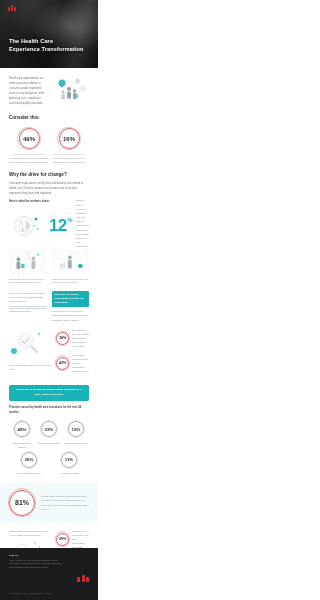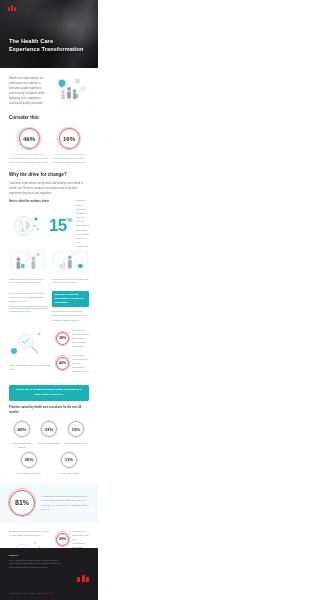--- a/index.html
+++ b/index.html
@@ -210,21 +210,21 @@
           <ellipse cx="30" cy="30" rx="9" ry="19" fill="none" stroke="#d5dade" stroke-width=".8"></ellipse>
           <path d="M11 30h38M14 20h32M14 40h32" stroke="#d5dade" stroke-width=".8" fill="none"></path>
           <path d="M22 18 q8 6 4 14 q-4 8 6 12" fill="#b9c0c6" opacity=".6"></path>
           <path d="M34 20 q9 3 8 10 q-1 7 -9 8" fill="#cbd1d6" opacity=".7"></path>
           <circle cx="54" cy="16" r="3" fill="#18b2b7"></circle>
           <circle cx="58" cy="36" r="2" fill="#18b2b7" opacity=".6"></circle>
           <path d="M49 30 l6 0" stroke="#18b2b7" stroke-width="1"></path>
         </svg>
       </div>
       <div>
-        <div class="bignum"><span>15</span><sup>%</sup></div>
+        <div class="bignum"><span>12</span><sup>%</sup></div>
       </div>
       <div class="txt">
         <div class="tiny">growth in patient-experience investment year over year, as organizations shift budget toward digital front-door and engagement platforms.</div>
       </div>
     </div>
   </div>
 
   <div class="panels">
     <div class="panel">
       <div class="art">

